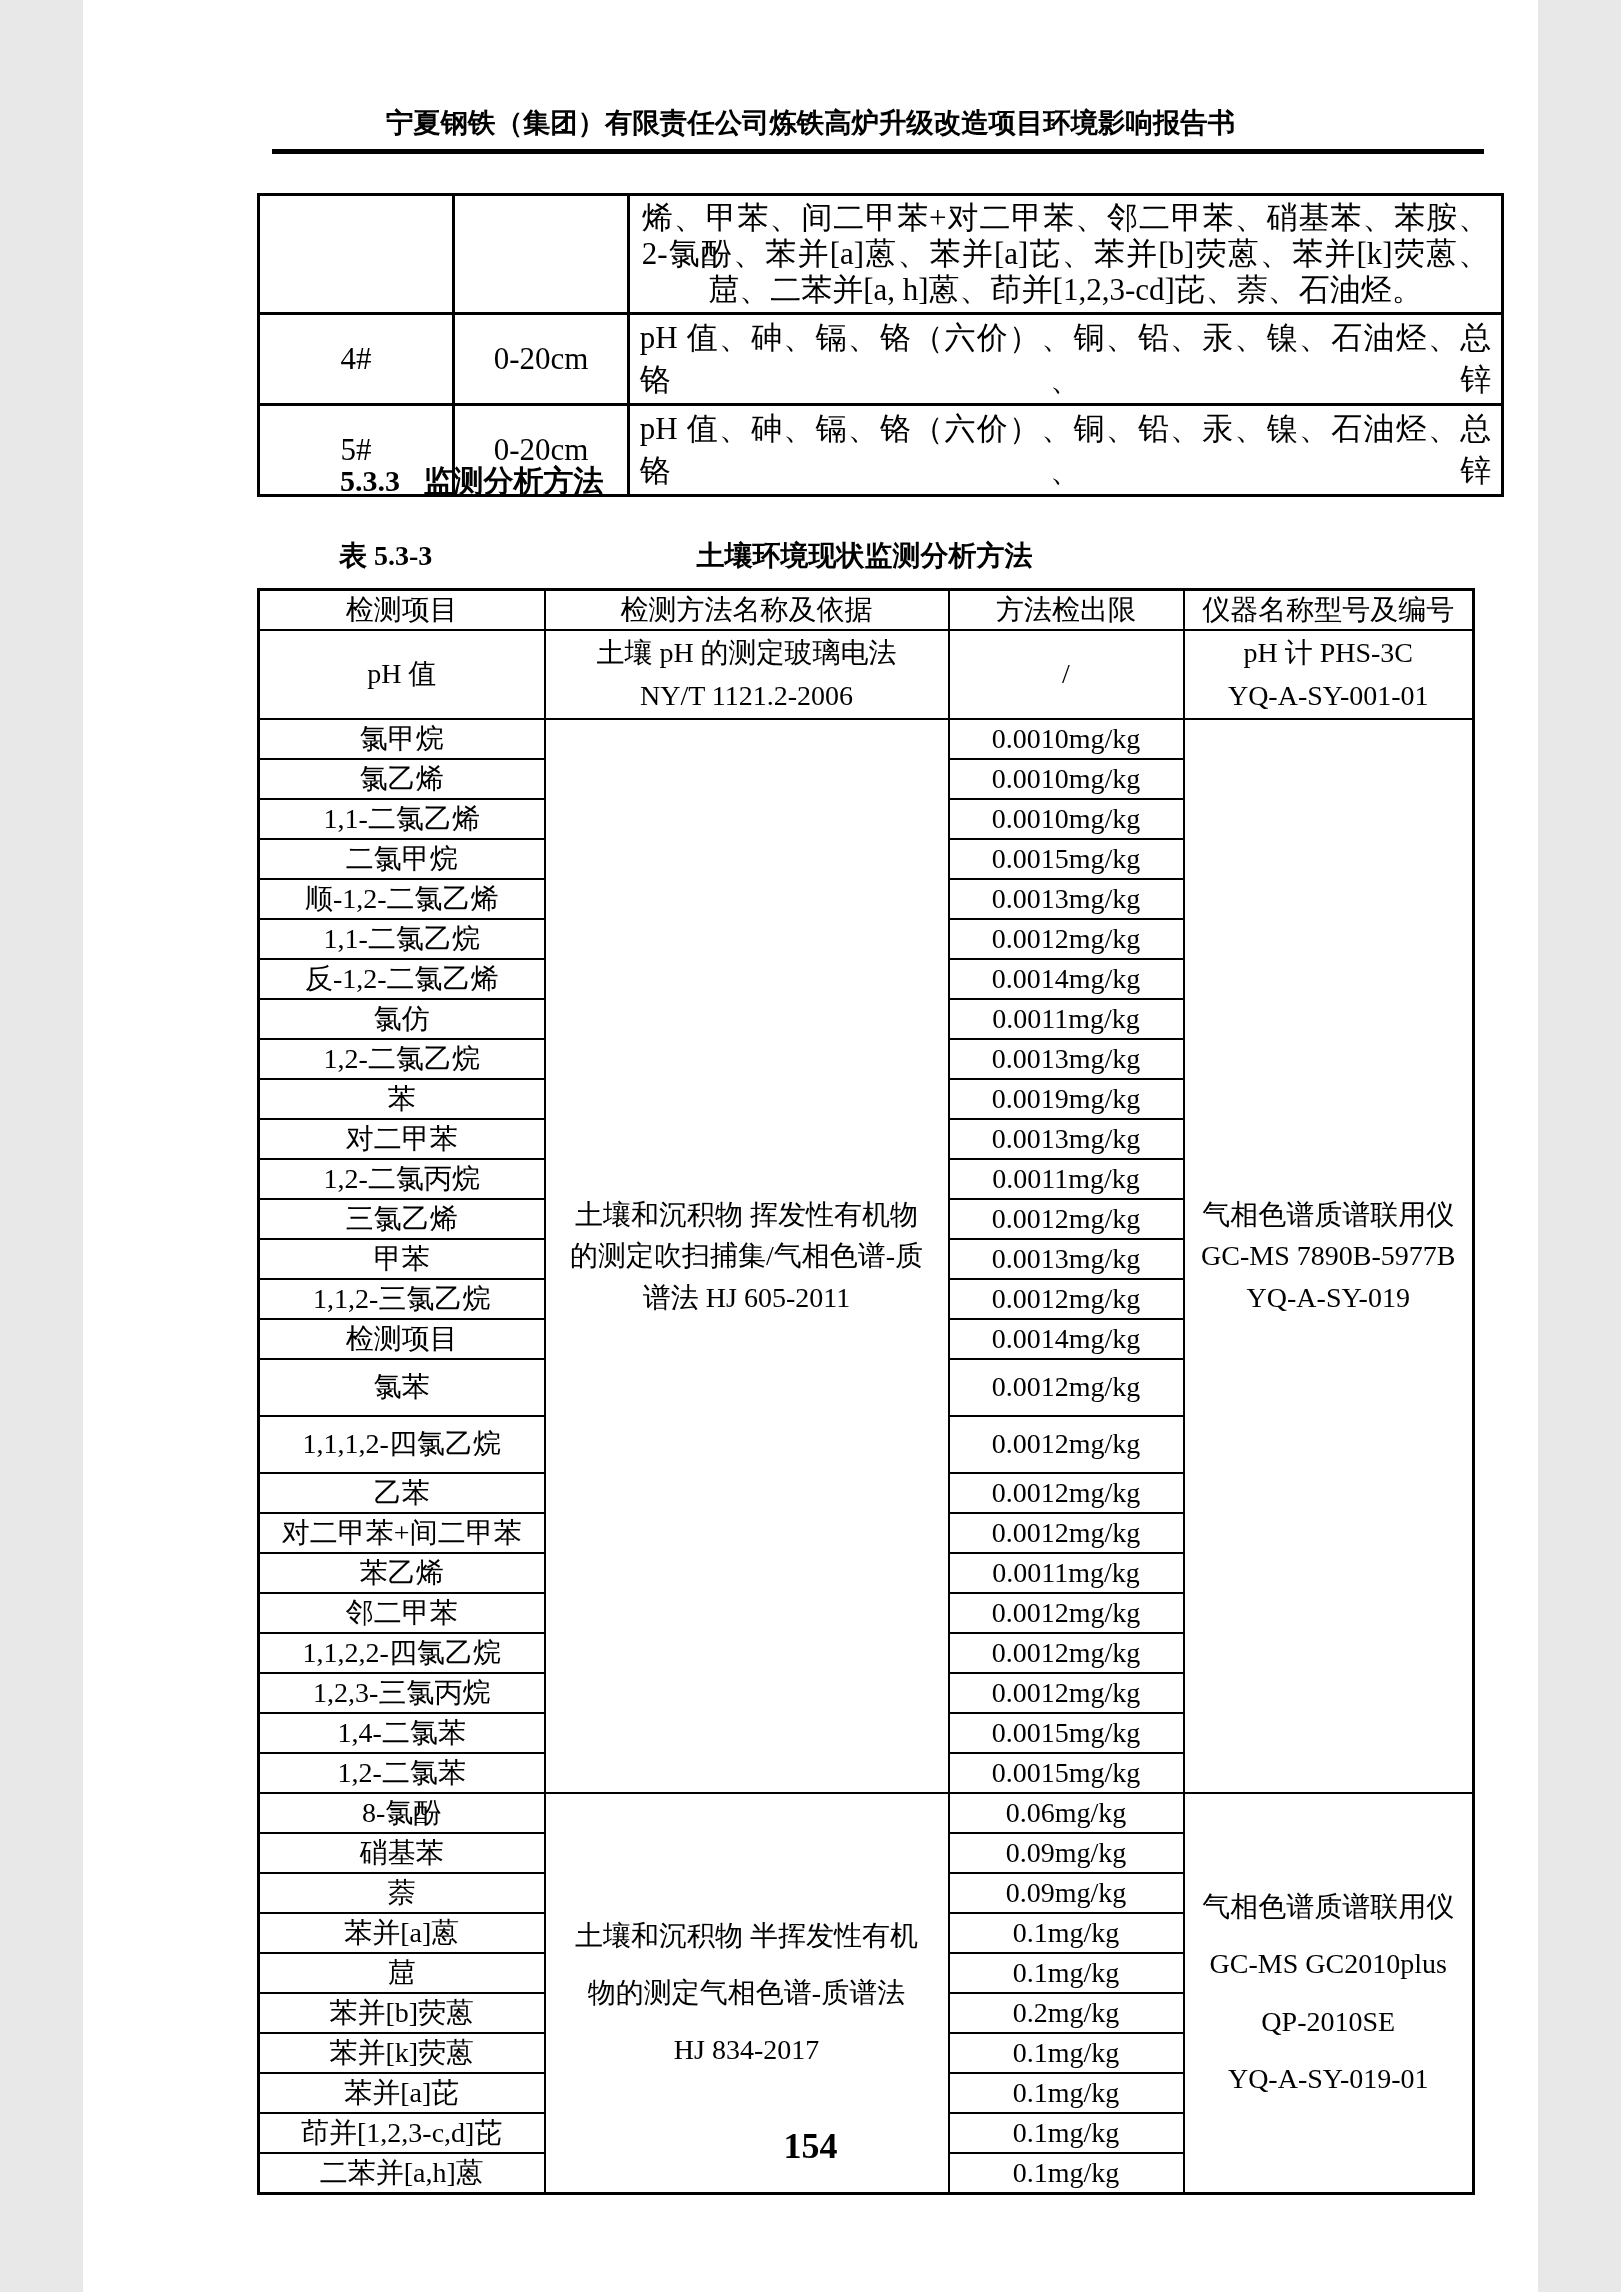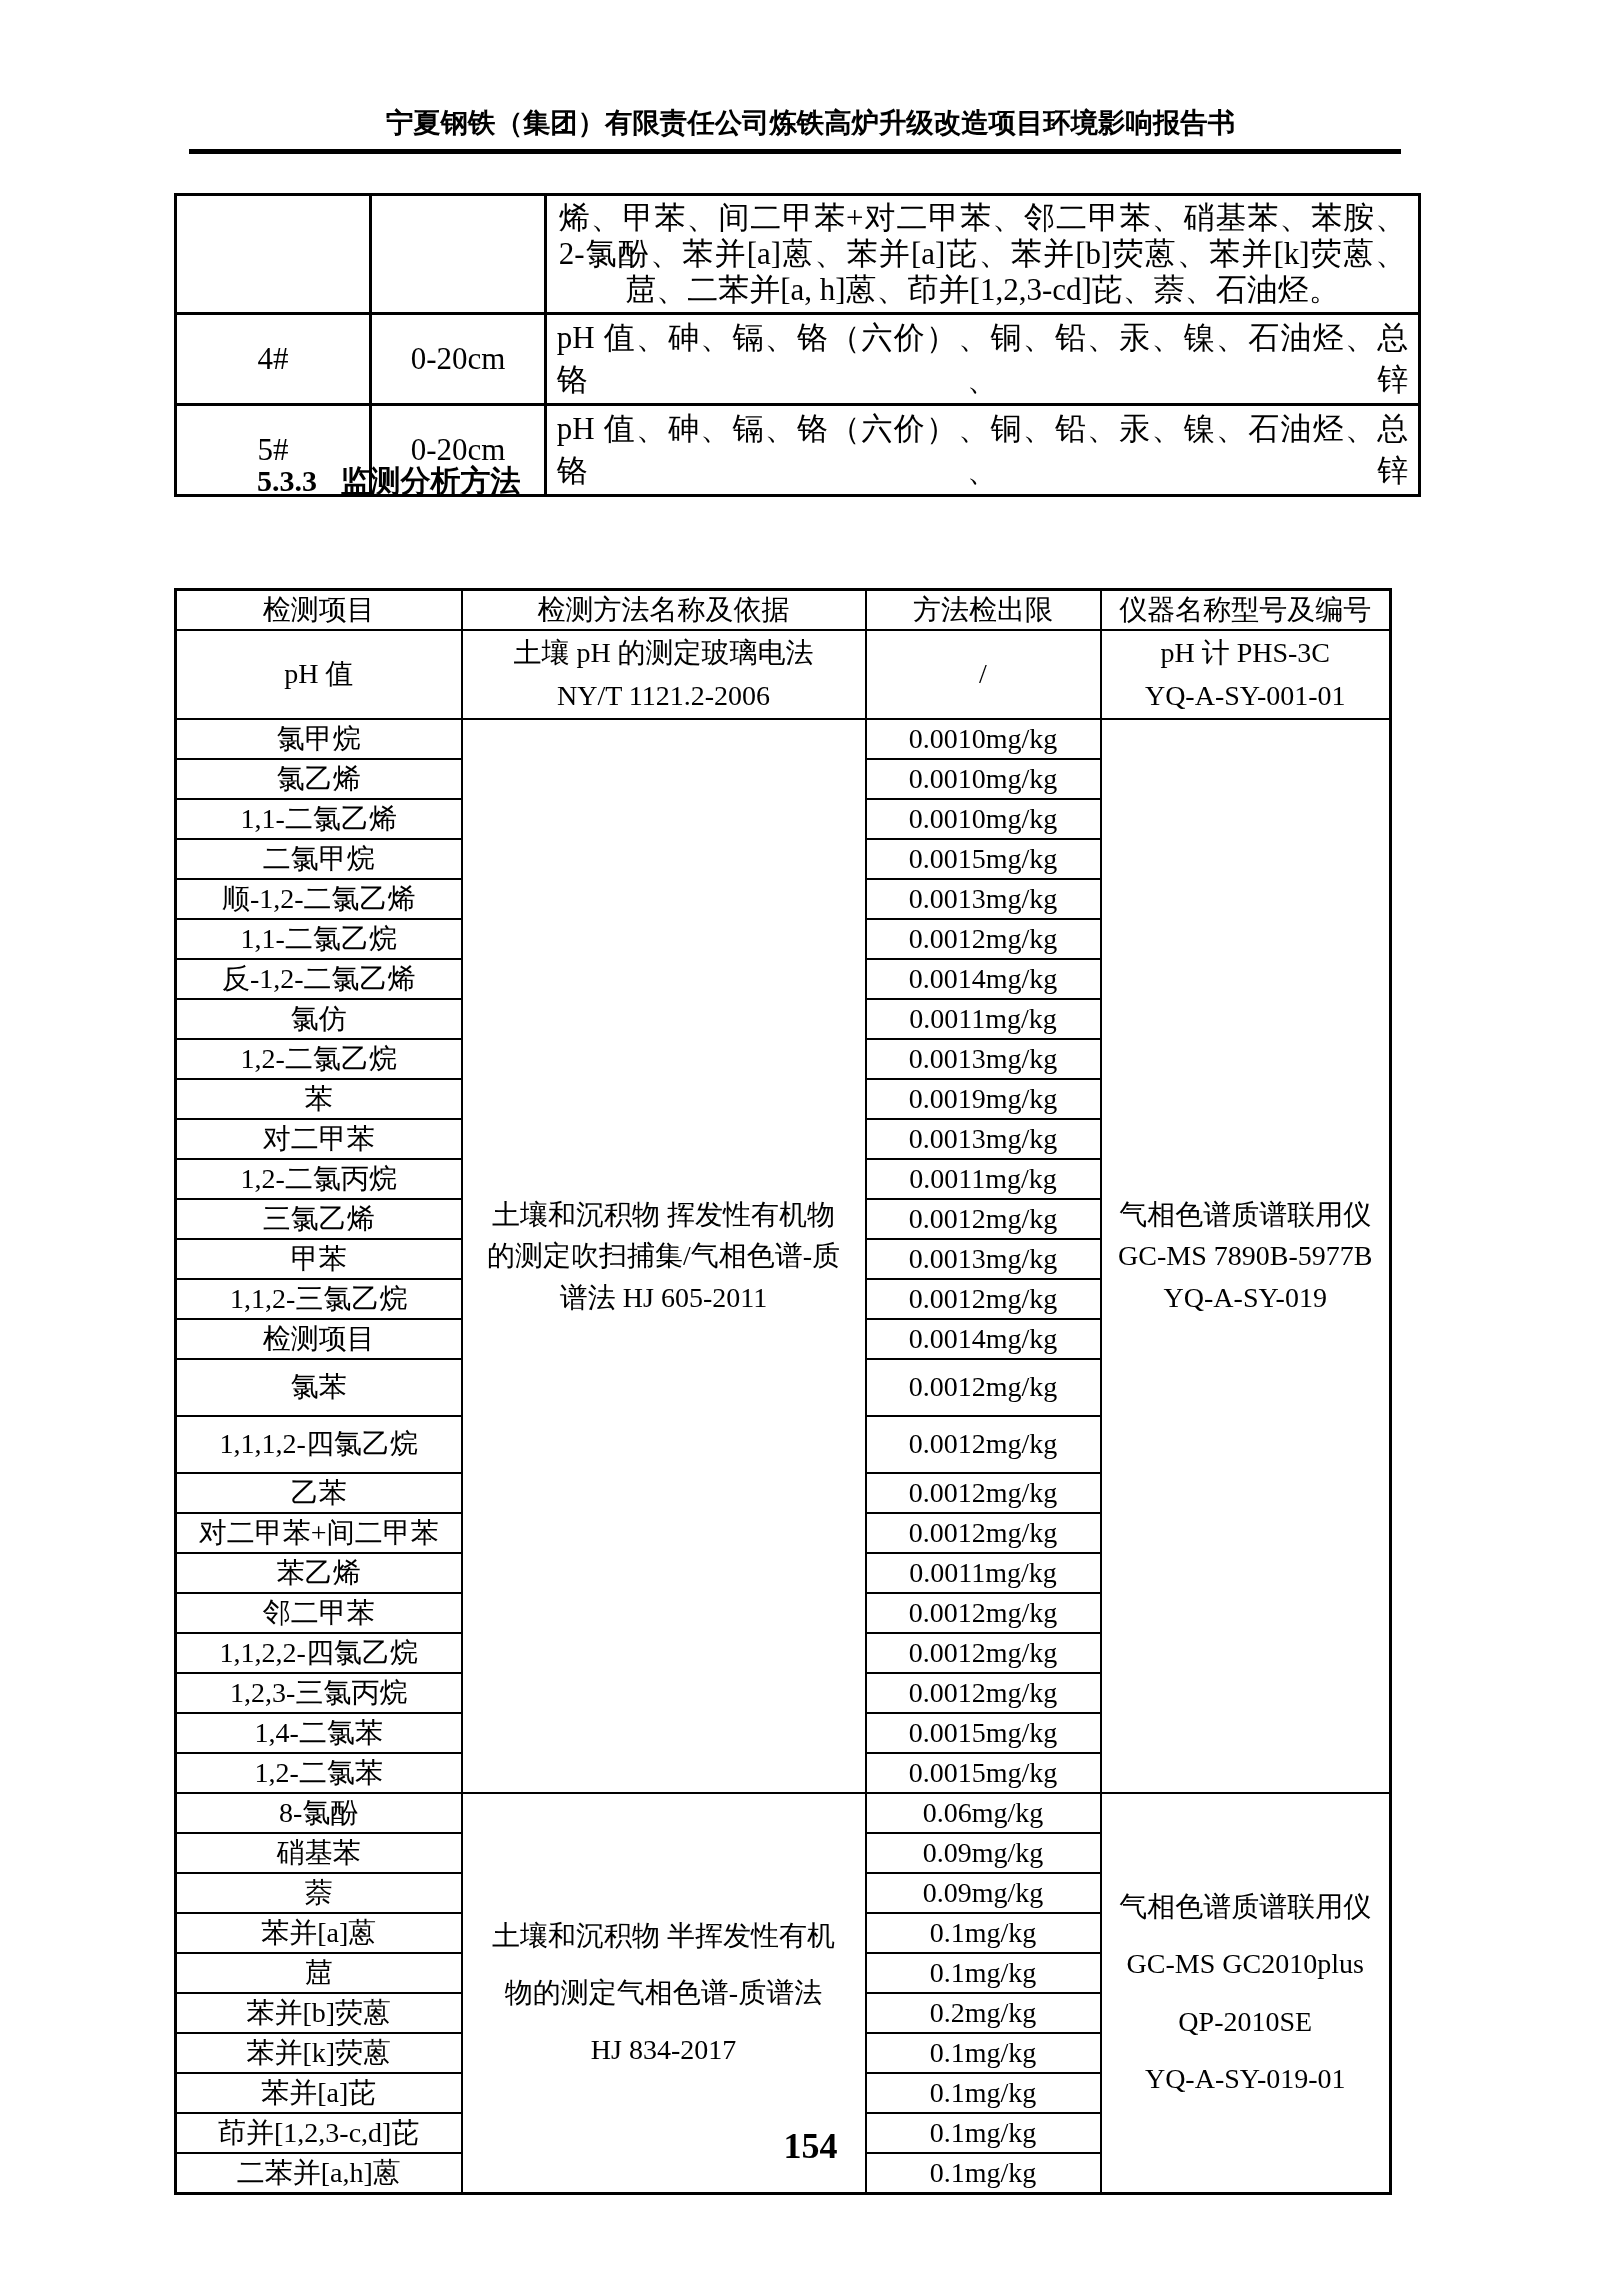--- a/index.html
+++ b/index.html
@@ -1,17 +1,17 @@
 <!DOCTYPE html>
 <html><head>
 <meta charset="utf-8">
 <style>
   html,body { margin:0; padding:0; background:#e8e8e8; }
   .page {
-    position:relative; width:1621px; height:2293px; margin:0 auto;
+    position:relative; width:1455px; height:2293px; margin:0 auto;
     background:#ffffff; color:#000;
     font-family:"Liberation Serif","DejaVu Serif",serif;
     overflow:hidden;
   }
   .doc-header {
     position:absolute; top:104px; left:0; width:100%;
     text-align:center; font-weight:bold; font-size:27.4px; line-height:39px;
   }
   .header-rule {
     position:absolute; top:149px; left:189px; width:1212px; height:4.9px;
@@ -99,20 +99,24 @@
         <td>0-20cm</td>
         <td class="items-justify">pH 值、砷、镉、铬（六价）、铜、铅、汞、镍、石油烃、总铬、锌</td>
       </tr>
     </tbody>
   </table>
 
   <div class="section-heading">
     <span class="sec-num">5.3.3</span><span>监测分析方法</span>
   </div>
 
+  <div class="table-caption">
+    <span class="caption-label">表 5.3-3</span>
+    <span>土壤环境现状监测分析方法</span>
+  </div>
 
   <table class="main-table">
     <colgroup>
       <col style="width:286px">
         <col style="width:404px">
         <col style="width:235px">
         <col style="width:290px">
     </colgroup>
     <tbody>
       <tr class="header-row">

